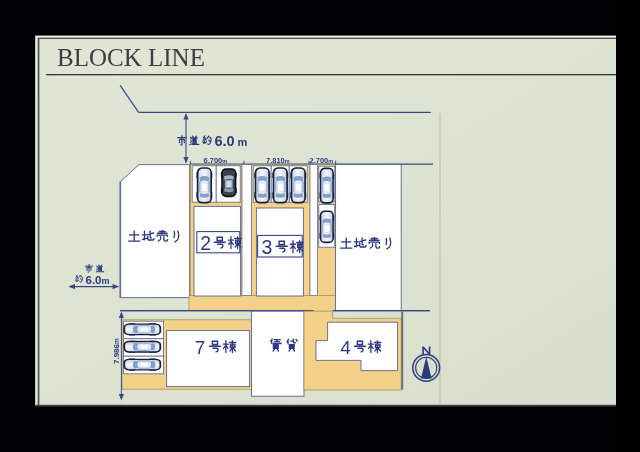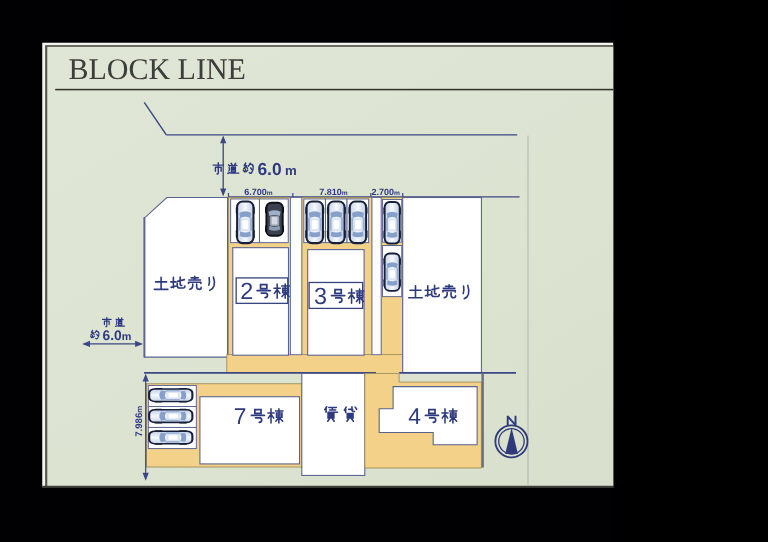--- a/index.html
+++ b/index.html
@@ -1,16 +1,16 @@
 <!DOCTYPE html>
 <html><head>
 <meta charset="utf-8">
 <style>
   html,body{margin:0;padding:0;background:#000;}
-  #stage{position:relative;width:511px;height:452px;background:#010103;overflow:hidden;
+  #stage{position:relative;width:616px;height:452px;background:#010103;overflow:hidden;
          font-family:"Liberation Sans",sans-serif;}
 </style>
 </head>
 <body>
 <div id="stage">
 <svg width="640" height="452" viewBox="0 0 640 452">
 <defs>
   <linearGradient id="gbg" x1="0" y1="0" x2="1" y2="1">
     <stop offset="0" stop-color="#e0e6d5"></stop>
     <stop offset="0.55" stop-color="#dde3d1"></stop>

